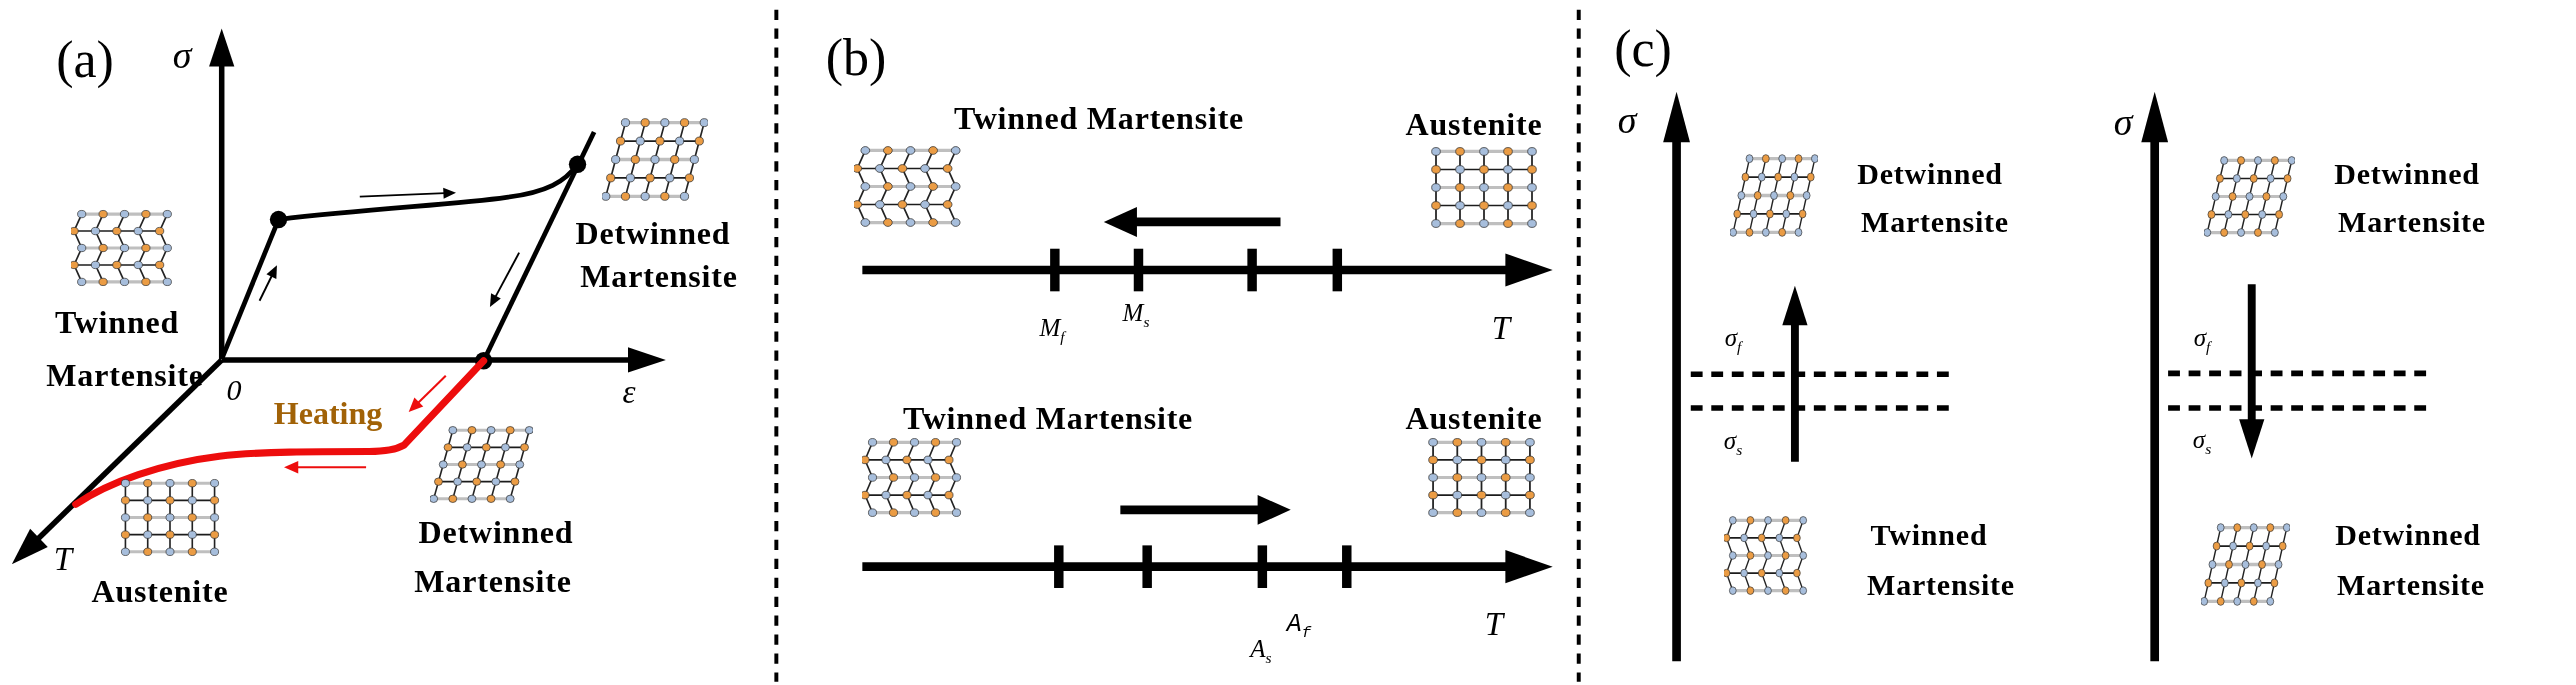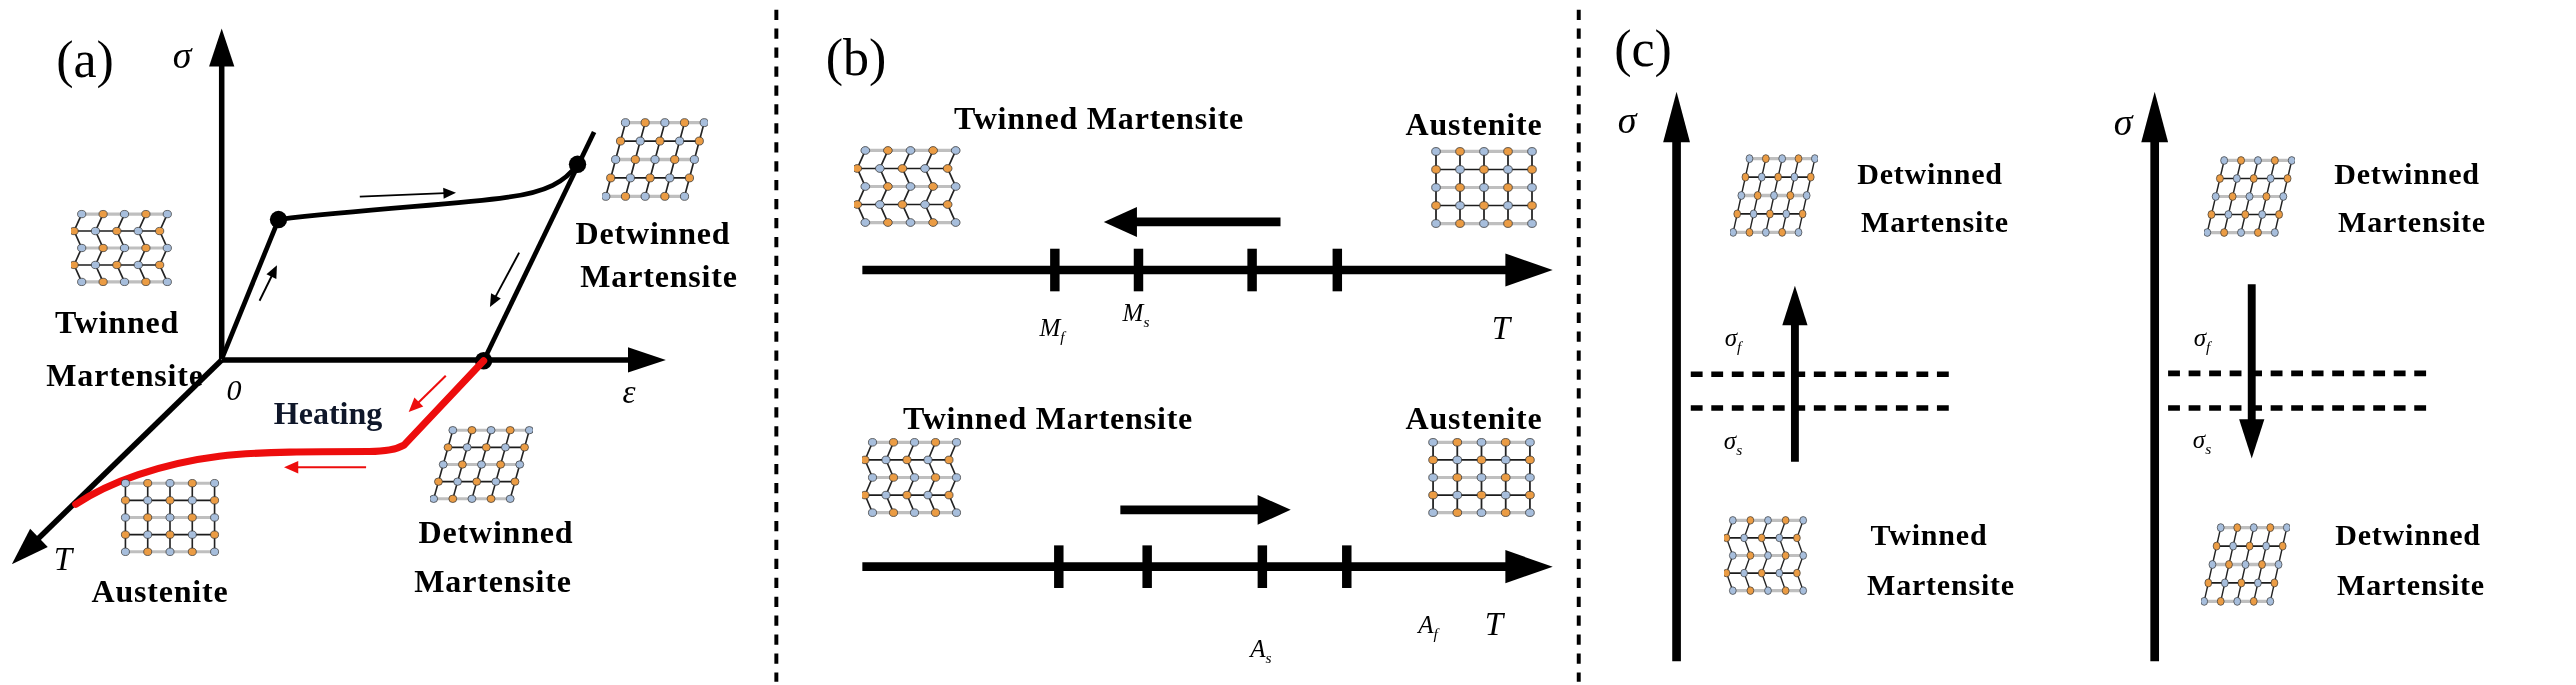--- a/index.html
+++ b/index.html
@@ -197,21 +197,21 @@
         <circle cx="5" cy="109" r="5.4" fill="#a7bedc" stroke="#333" stroke-width="1"></circle>
         <circle cx="31" cy="109" r="5.4" fill="#eb9c44" stroke="#333" stroke-width="1"></circle>
         <circle cx="57" cy="109" r="5.4" fill="#a7bedc" stroke="#333" stroke-width="1"></circle>
         <circle cx="83" cy="109" r="5.4" fill="#eb9c44" stroke="#333" stroke-width="1"></circle>
         <circle cx="109" cy="109" r="5.4" fill="#a7bedc" stroke="#333" stroke-width="1"></circle>
       </svg>
     </div>
   <div class="lbl phase" style="left:653px;top:233px;">Detwinned</div>
   <div class="lbl phase" style="left:659px;top:276px;">Martensite</div>
 
-  <div class="lbl heating" style="left:328px;top:413px;color:#0f172a;">Heating</div>
+  <div class="lbl heating" style="left:328px;top:413px;color:#a16207;">Heating</div>
 
   <div class="lattice" style="left:430px;top:424px;width:103px;height:81px;">
       <svg viewBox="0 0 140 118" preserveAspectRatio="none">
         <polyline points="31,9 57,9 83,9 109,9 135,9" fill="none" stroke="#bfbfbf" stroke-width="4.5"></polyline>
         <polyline points="24.5,34 50.5,34 76.5,34 102.5,34 128.5,34" fill="none" stroke="#1c1c1c" stroke-width="2.4"></polyline>
         <polyline points="18,59 44,59 70,59 96,59 122,59" fill="none" stroke="#bfbfbf" stroke-width="4.5"></polyline>
         <polyline points="11.5,84 37.5,84 63.5,84 89.5,84 115.5,84" fill="none" stroke="#1c1c1c" stroke-width="2.4"></polyline>
         <polyline points="5,109 31,109 57,109 83,109 109,109" fill="none" stroke="#bfbfbf" stroke-width="4.5"></polyline>
         <line x1="31" y1="9" x2="24.5" y2="34" stroke="#222" stroke-width="2.2"></line>
         <line x1="24.5" y1="34" x2="18" y2="59" stroke="#222" stroke-width="2.2"></line>
@@ -545,21 +545,21 @@
         <circle cx="10" cy="109" r="5.4" fill="#a7bedc" stroke="#333" stroke-width="1"></circle>
         <circle cx="40" cy="109" r="5.4" fill="#eb9c44" stroke="#333" stroke-width="1"></circle>
         <circle cx="70" cy="109" r="5.4" fill="#a7bedc" stroke="#333" stroke-width="1"></circle>
         <circle cx="100" cy="109" r="5.4" fill="#eb9c44" stroke="#333" stroke-width="1"></circle>
         <circle cx="130" cy="109" r="5.4" fill="#a7bedc" stroke="#333" stroke-width="1"></circle>
       </svg>
     </div>
   <div class="lbl math-sub" style="left:1261px;top:624px;margin-top:24px;">
     <span>A</span><sub>s</sub>
   </div>
-  <div class="lbl math-sub" style="left:1428px;top:624px;">
+  <div class="lbl math-sub" style="left:1299px;top:624px;font-family:Liberation Mono, monospace;">
     <span>A</span><sub>f</sub>
   </div>
   <div class="lbl math" style="left:1494px;top:624px;">T</div>
 
   <div class="lbl panel-letter" style="left:1643px;top:49px;">(c)</div>
 
   <div class="lbl math-big" style="left:1627px;top:120px;">σ</div>
   <div class="lattice" style="left:1730px;top:152px;width:88px;height:87px;">
       <svg viewBox="0 0 140 118" preserveAspectRatio="none">
         <polyline points="31,9 57,9 83,9 109,9 135,9" fill="none" stroke="#bfbfbf" stroke-width="4.5"></polyline>

